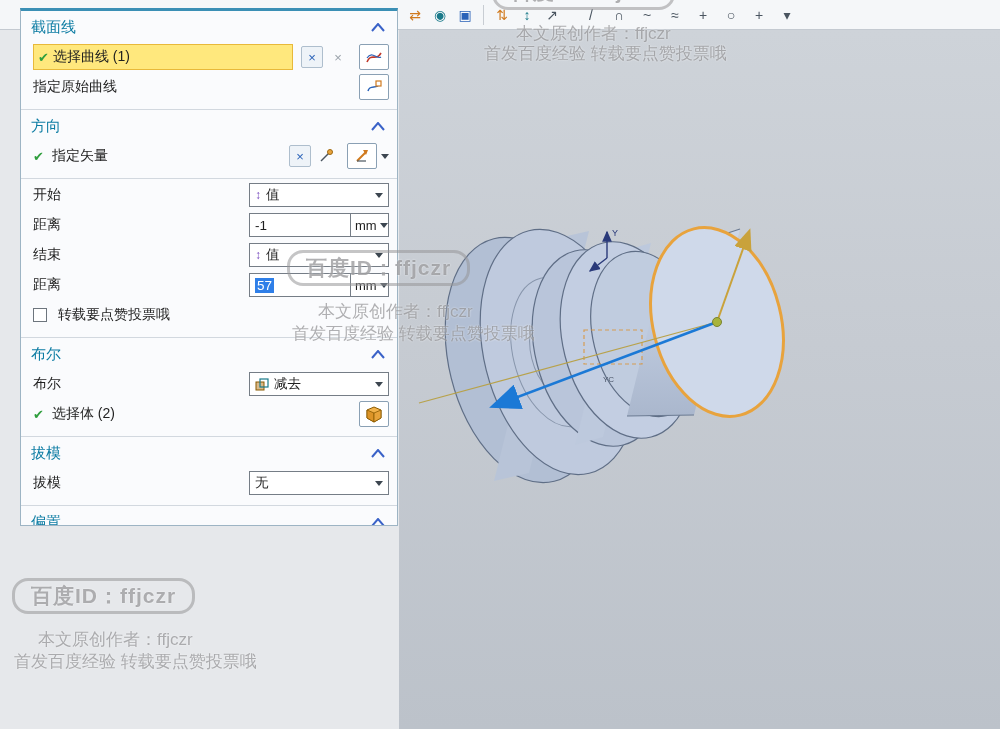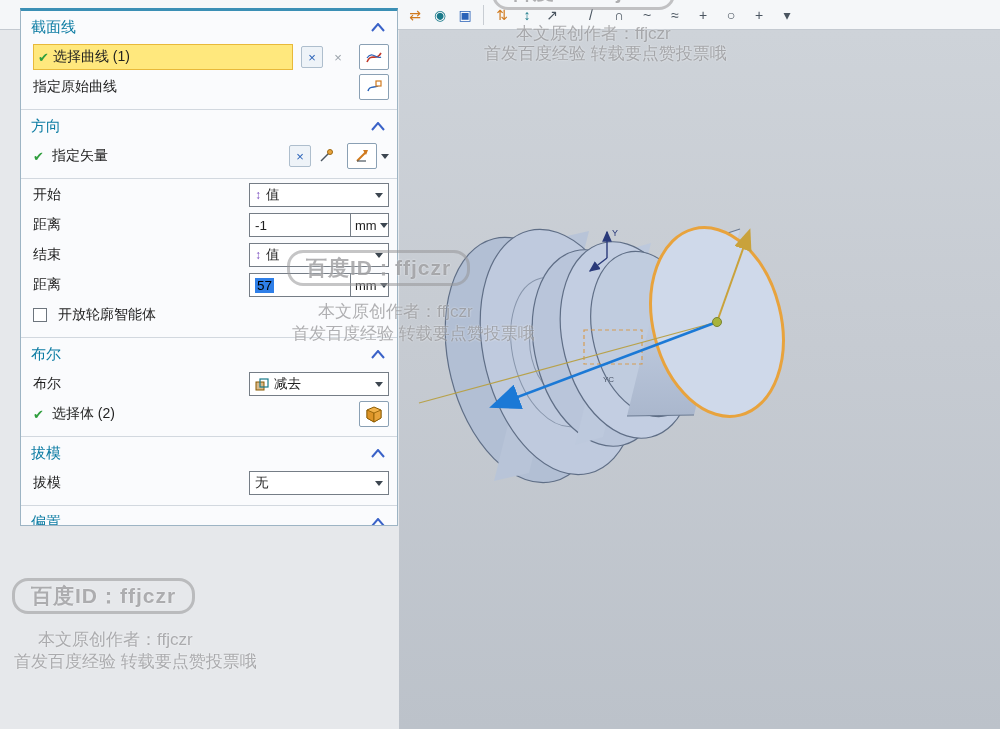--- a/index.html
+++ b/index.html
@@ -87,21 +87,21 @@
   .dd {
     width:140px; height:24px; background:#fff; border:1px solid #757d86;
     display:flex; align-items:center; gap:5px; padding:0 5px; font-size:13.5px;
   }
   .dd .caret { margin-left:auto; }
   .dd-icon { font-size:12px; color:#7b4fc0; flex:0 0 auto; }
   .num-input {
     width:102px; height:24px; background:#fff; border:1px solid #757d86;
     display:flex; align-items:center; padding:0 5px; font-size:13.5px;
   }
-  .num-input .selected { background:#2f7fe8; color:#000000; padding:0 2px; }
+  .num-input .selected { background:#2f7fe8; color:#ffffff; padding:0 2px; }
   .unit-dd {
     width:38px; height:24px; background:#fff; border:1px solid #757d86; border-left:none;
     display:flex; align-items:center; gap:3px; padding:0 4px; font-size:13px;
   }
   .checkbox {
     width:14px; height:14px; border:1px solid #6d757d; background:#fff; flex:0 0 auto; margin-right:7px;
   }
   .partial-row { display:flex; align-items:center; padding:6px 8px 0 12px; }
   .focus-box { width:22px; height:18px; border:2px solid #4d94e8; background:#dce9f8; margin-left:auto; }
 
@@ -293,21 +293,21 @@
           <span class="selected">57</span>
         </div>
         <div class="unit-dd">
           <span>mm</span>
           <span class="caret"></span>
         </div>
       </div>
     </div>
     <div class="row">
       <span class="checkbox"></span>
-      <span class="row-label">开放轮廓智能体</span>
+      <span class="row-label">转载要点赞投票哦</span>
     </div>
   </div>
 
   <div class="sec">
     <div class="sec-header">
       <span class="sec-title">布尔</span>
       <svg class="chev" width="14" height="9">
         <polyline points="1,8 7,1 13,8" fill="none" stroke="#3a62c8" stroke-width="2"></polyline>
       </svg>
     </div>

